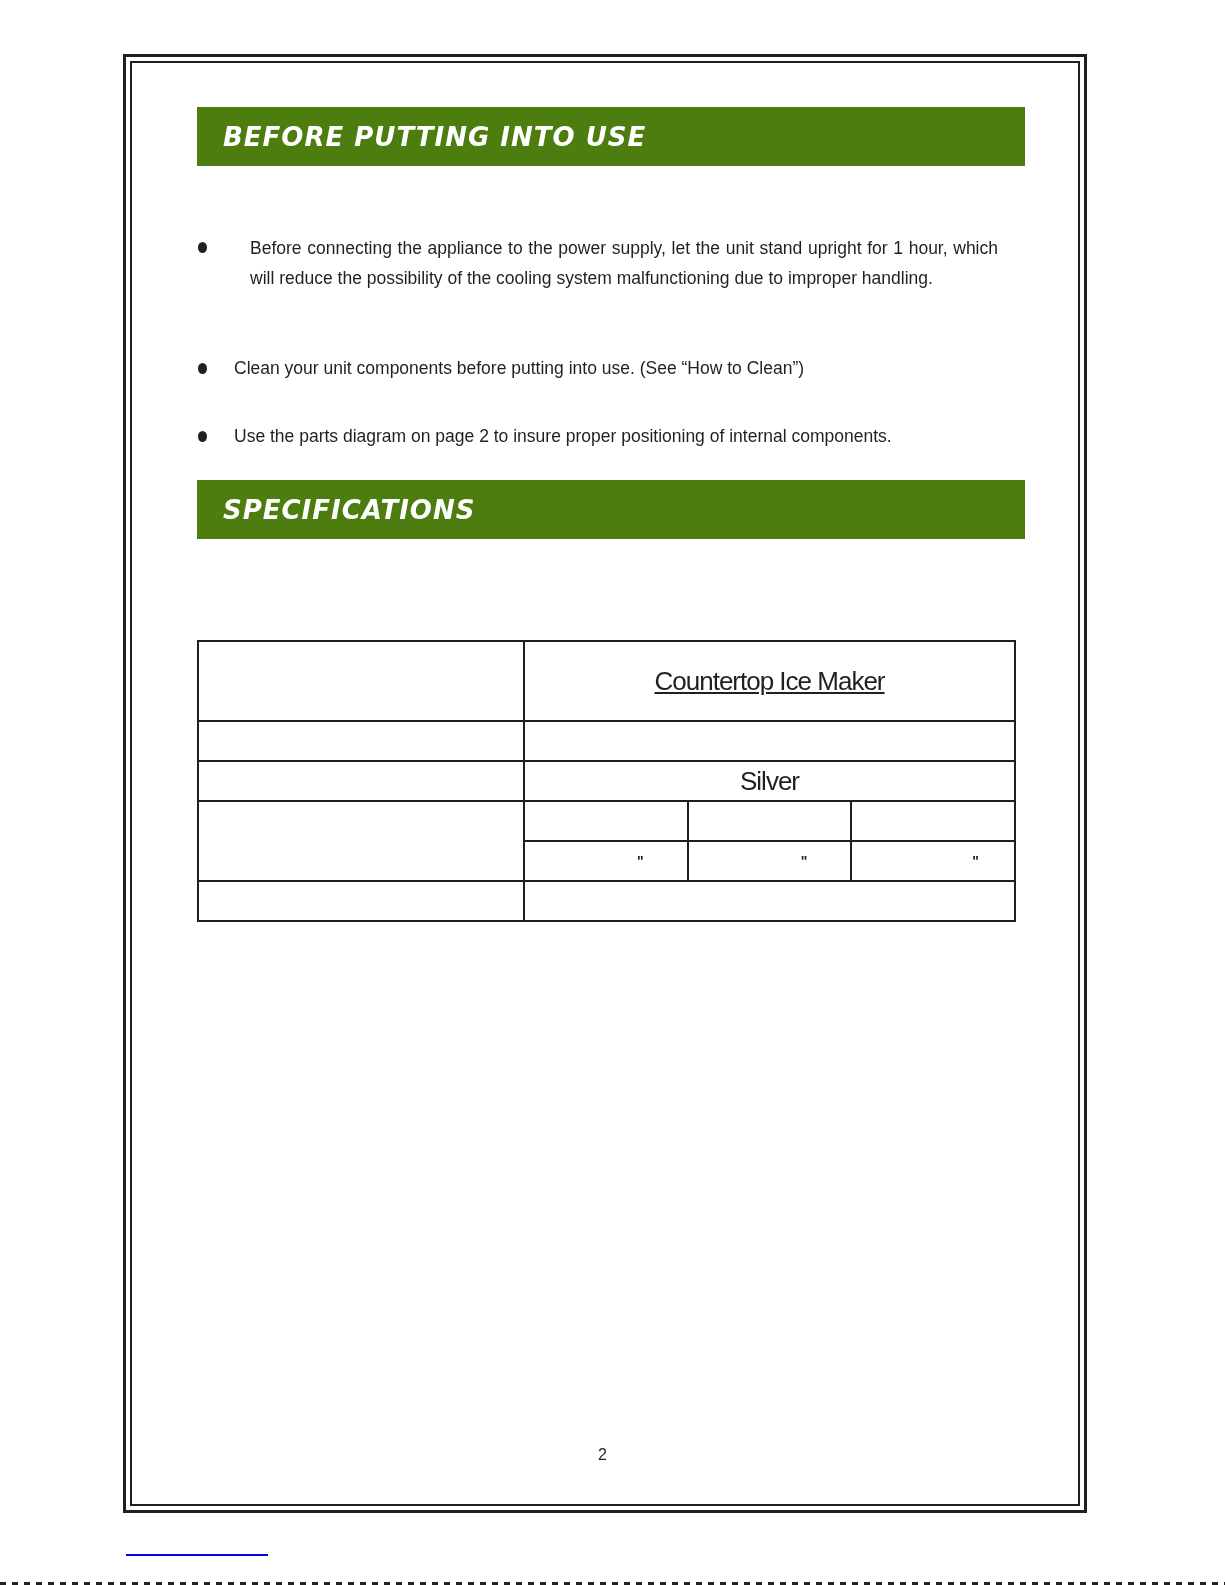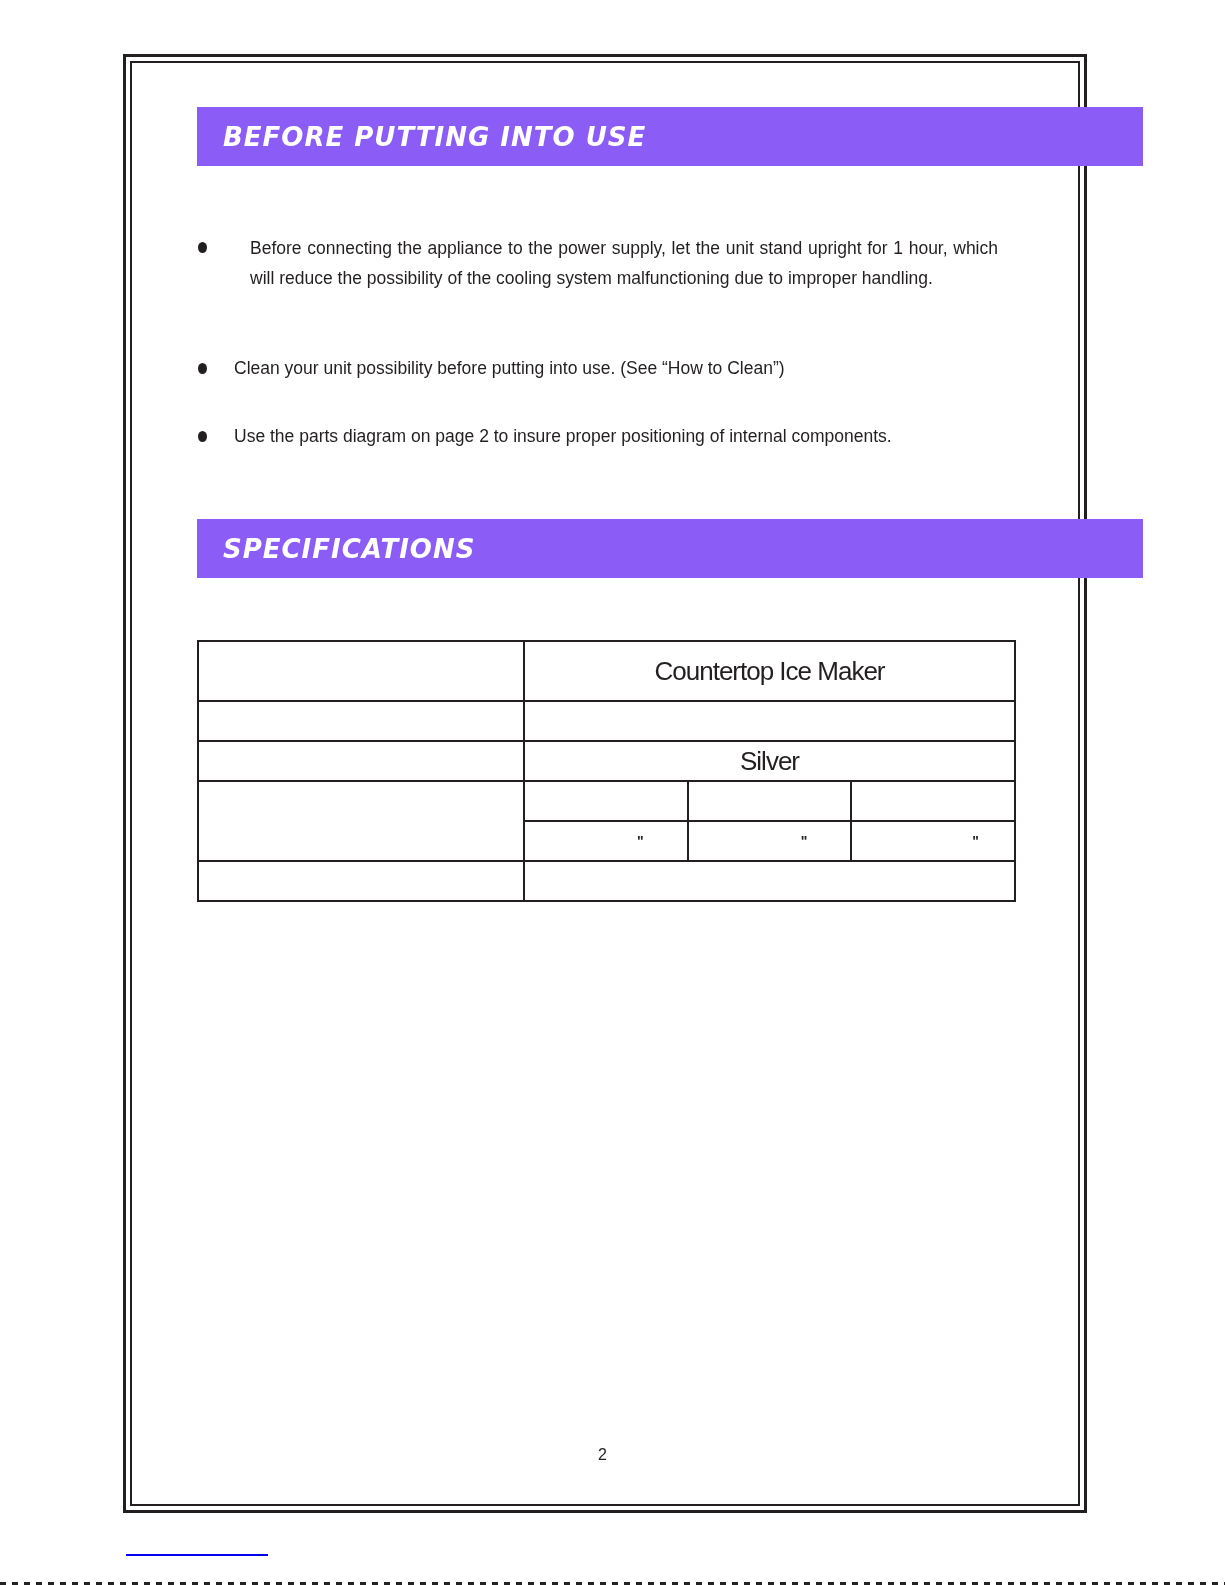--- a/index.html
+++ b/index.html
@@ -1,53 +1,53 @@
 <!DOCTYPE html>
 <html><head>
 <meta charset="utf-8">
 <style>
   html, body { margin:0; padding:0; background:#fff; }
   body { width:1225px; height:1585px; position:relative; overflow:hidden; font-family:"Liberation Sans", sans-serif; color:#231f20; }
   .outer { position:absolute; left:123px; top:54px; width:958px; height:1453px; border:3px solid #231f20; }
   .inner { position:absolute; left:130px; top:61px; width:946px; height:1441px; border:2px solid #231f20; }
-  .bar { position:absolute; left:197px; width:946px; height:59px; background:#8b5cf6; }
+  .bar { position:absolute; left:197px; width:828px; height:59px; background:#4d7c0f; }
   .bar span { position:absolute; left:26px; top:50%; transform:translateY(-50%); color:#fff; font-weight:bold; font-style:italic; font-size:26px; letter-spacing:1px; font-family:"DejaVu Sans", sans-serif; }
   .bullet { position:absolute; left:198px; width:9px; height:11px; border-radius:50%; background:#231f20; }
   .ptext { position:absolute; left:234px; width:748px; font-size:17.5px; line-height:30px; text-align:justify; }
   .ptext.last { text-align-last:left;margin-left:16px; }
   table.spec { position:absolute; left:197px; top:640px; width:819px; border-collapse:collapse; }
   table.spec td { border:2px solid #231f20; padding:0; text-align:center; font-size:26px; letter-spacing:-1px; }
   table.spec tr { height:40px; }
-  table.spec tr.big { height:60px; }
+  table.spec tr.big { height:80px;text-decoration:underline; }
   table.spec td.sub { border-width:2px; font-size:14px; }
   .quote { position:relative; display:block; text-align:right; padding-right:44px; font-size:14px; font-weight:bold; }
   .pagenum { position:absolute; left:598px; top:1446px; font-size:16px; }
   .link-line { position:absolute; left:126px; top:1554px; width:142px; height:2px; background:#0000ee; }
   .dots { position:absolute; left:0; top:1582px; width:1225px; height:3px; background:repeating-linear-gradient(90deg,#222 0 6px,transparent 6px 12px); }
 </style>
 </head>
 <body>
 
 <div class="outer"></div>
 <div class="inner"></div>
 
 <div class="bar" style="top:107px;">
   <span>BEFORE PUTTING INTO USE</span>
 </div>
 
 <div class="bullet" style="top:242px;"></div>
 <div class="ptext last" style="top:233px;">Before connecting the appliance to the power supply, let the unit stand upright for 1 hour, which will reduce the possibility of the cooling system malfunctioning due to improper handling.</div>
 
 <div class="bullet" style="top:363px;"></div>
-<div class="ptext" style="top:353px;">Clean your unit possibility before putting into use. (See “How to Clean”)</div>
+<div class="ptext" style="top:353px;">Clean your unit components before putting into use. (See “How to Clean”)</div>
 
 <div class="bullet" style="top:431px;"></div>
 <div class="ptext" style="top:421px;">Use the parts diagram on page 2 to insure proper positioning of internal components.</div>
 
-<div class="bar" style="top:519px;">
+<div class="bar" style="top:480px;">
   <span>SPECIFICATIONS</span>
 </div>
 
 <table class="spec">
   <colgroup>
       <col style="width:327px">
       <col style="width:164px">
       <col style="width:164px">
       <col style="width:164px">
     </colgroup>

